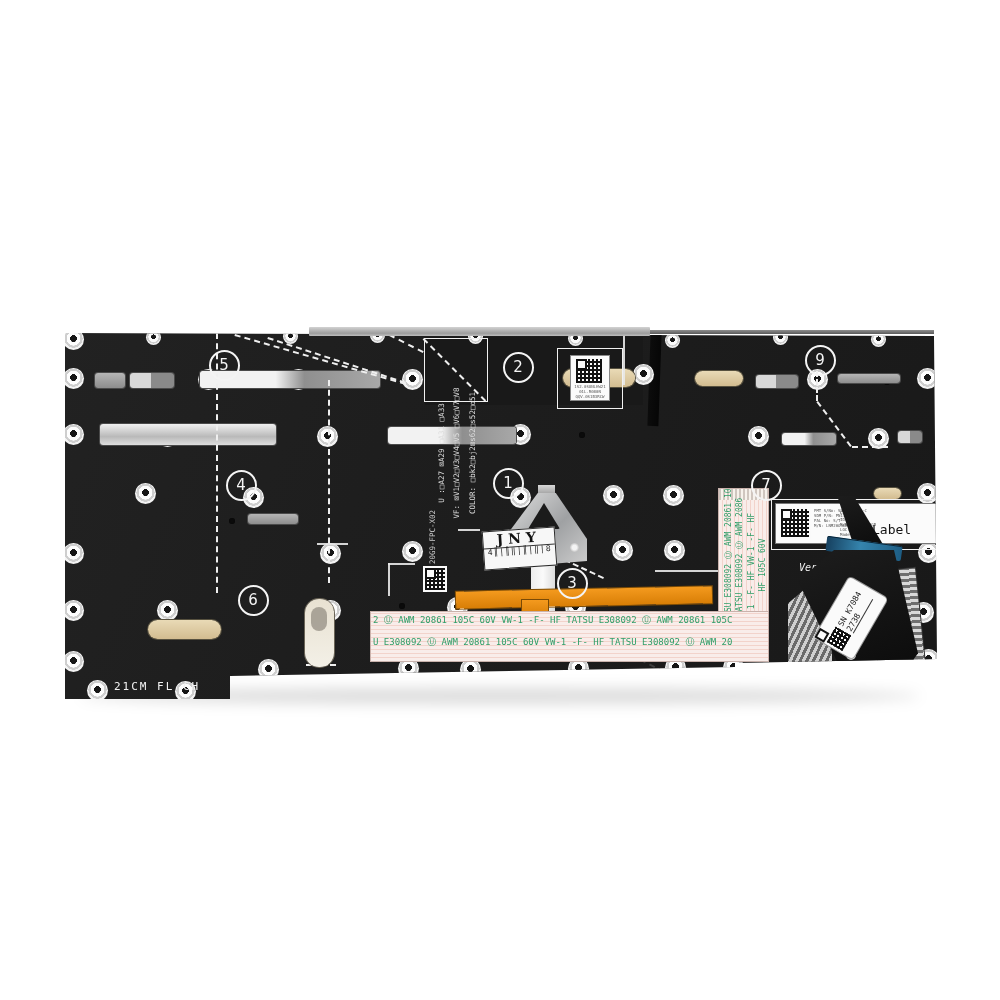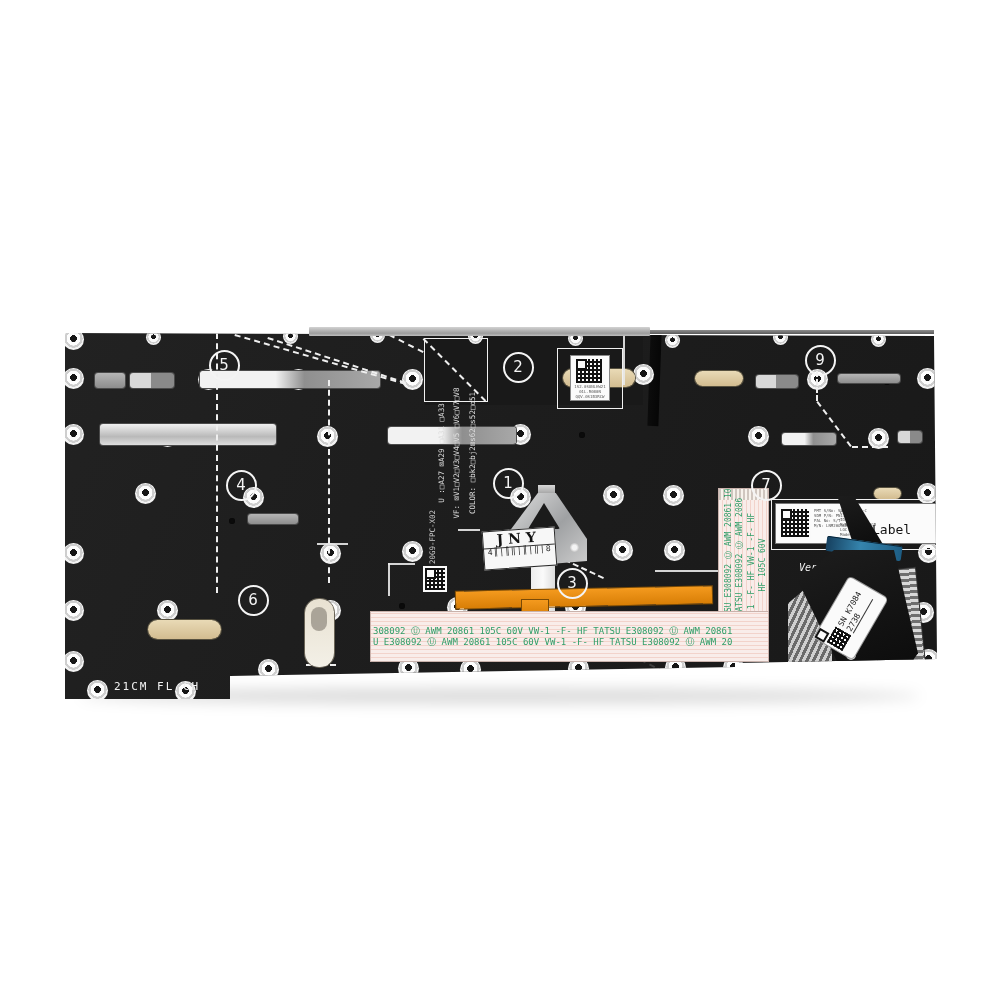--- a/index.html
+++ b/index.html
@@ -266,21 +266,21 @@
     </div>
 
     <div class="abs" id="ffcv">
       <div class="comb"></div>
       <div class="vcol" style="left:9px;top:66px;">TATSU E308092 Ⓤ AWM 20861 105</div>
       <div class="vcol" style="left:20px;top:68px;">TATSU E308092 Ⓤ AWM 2086</div>
       <div class="vcol" style="left:32px;top:72px;">1 -F- HF    VW-1 -F- HF</div>
       <div class="vcol" style="left:43px;top:76px;">HF    105C 60V</div>
     </div>
     <div class="abs" id="ffc">
-      <div class="row" style="top:13px;">308092 Ⓤ AWM 20861 105C 60V VW-1 -F- HF       TATSU E308092 Ⓤ AWM 20861</div>
+      <div class="row" style="top:2px;">2 Ⓤ AWM 20861 105C 60V VW-1 -F- HF        TATSU E308092 Ⓤ AWM 20861 105C</div>
       <div class="row" style="top:24px;">U E308092 Ⓤ AWM 20861 105C 60V VW-1 -F- HF       TATSU E308092 Ⓤ AWM 20</div>
     </div>
 
     <div class="abs" id="infolabel">
       <div class="abs qr" style="left:5px;top:5px;width:28px;height:28px;">
           <div class="qr-f" style="left: 0px; top: 0px;"></div>
         </div>
       <div class="abs" style="left:38px;top:4px;">
         <div class="micro">PMT S/No: SN21A22080-C</div>
         <div class="micro">SDM P/N: PN131UP2B11</div>

